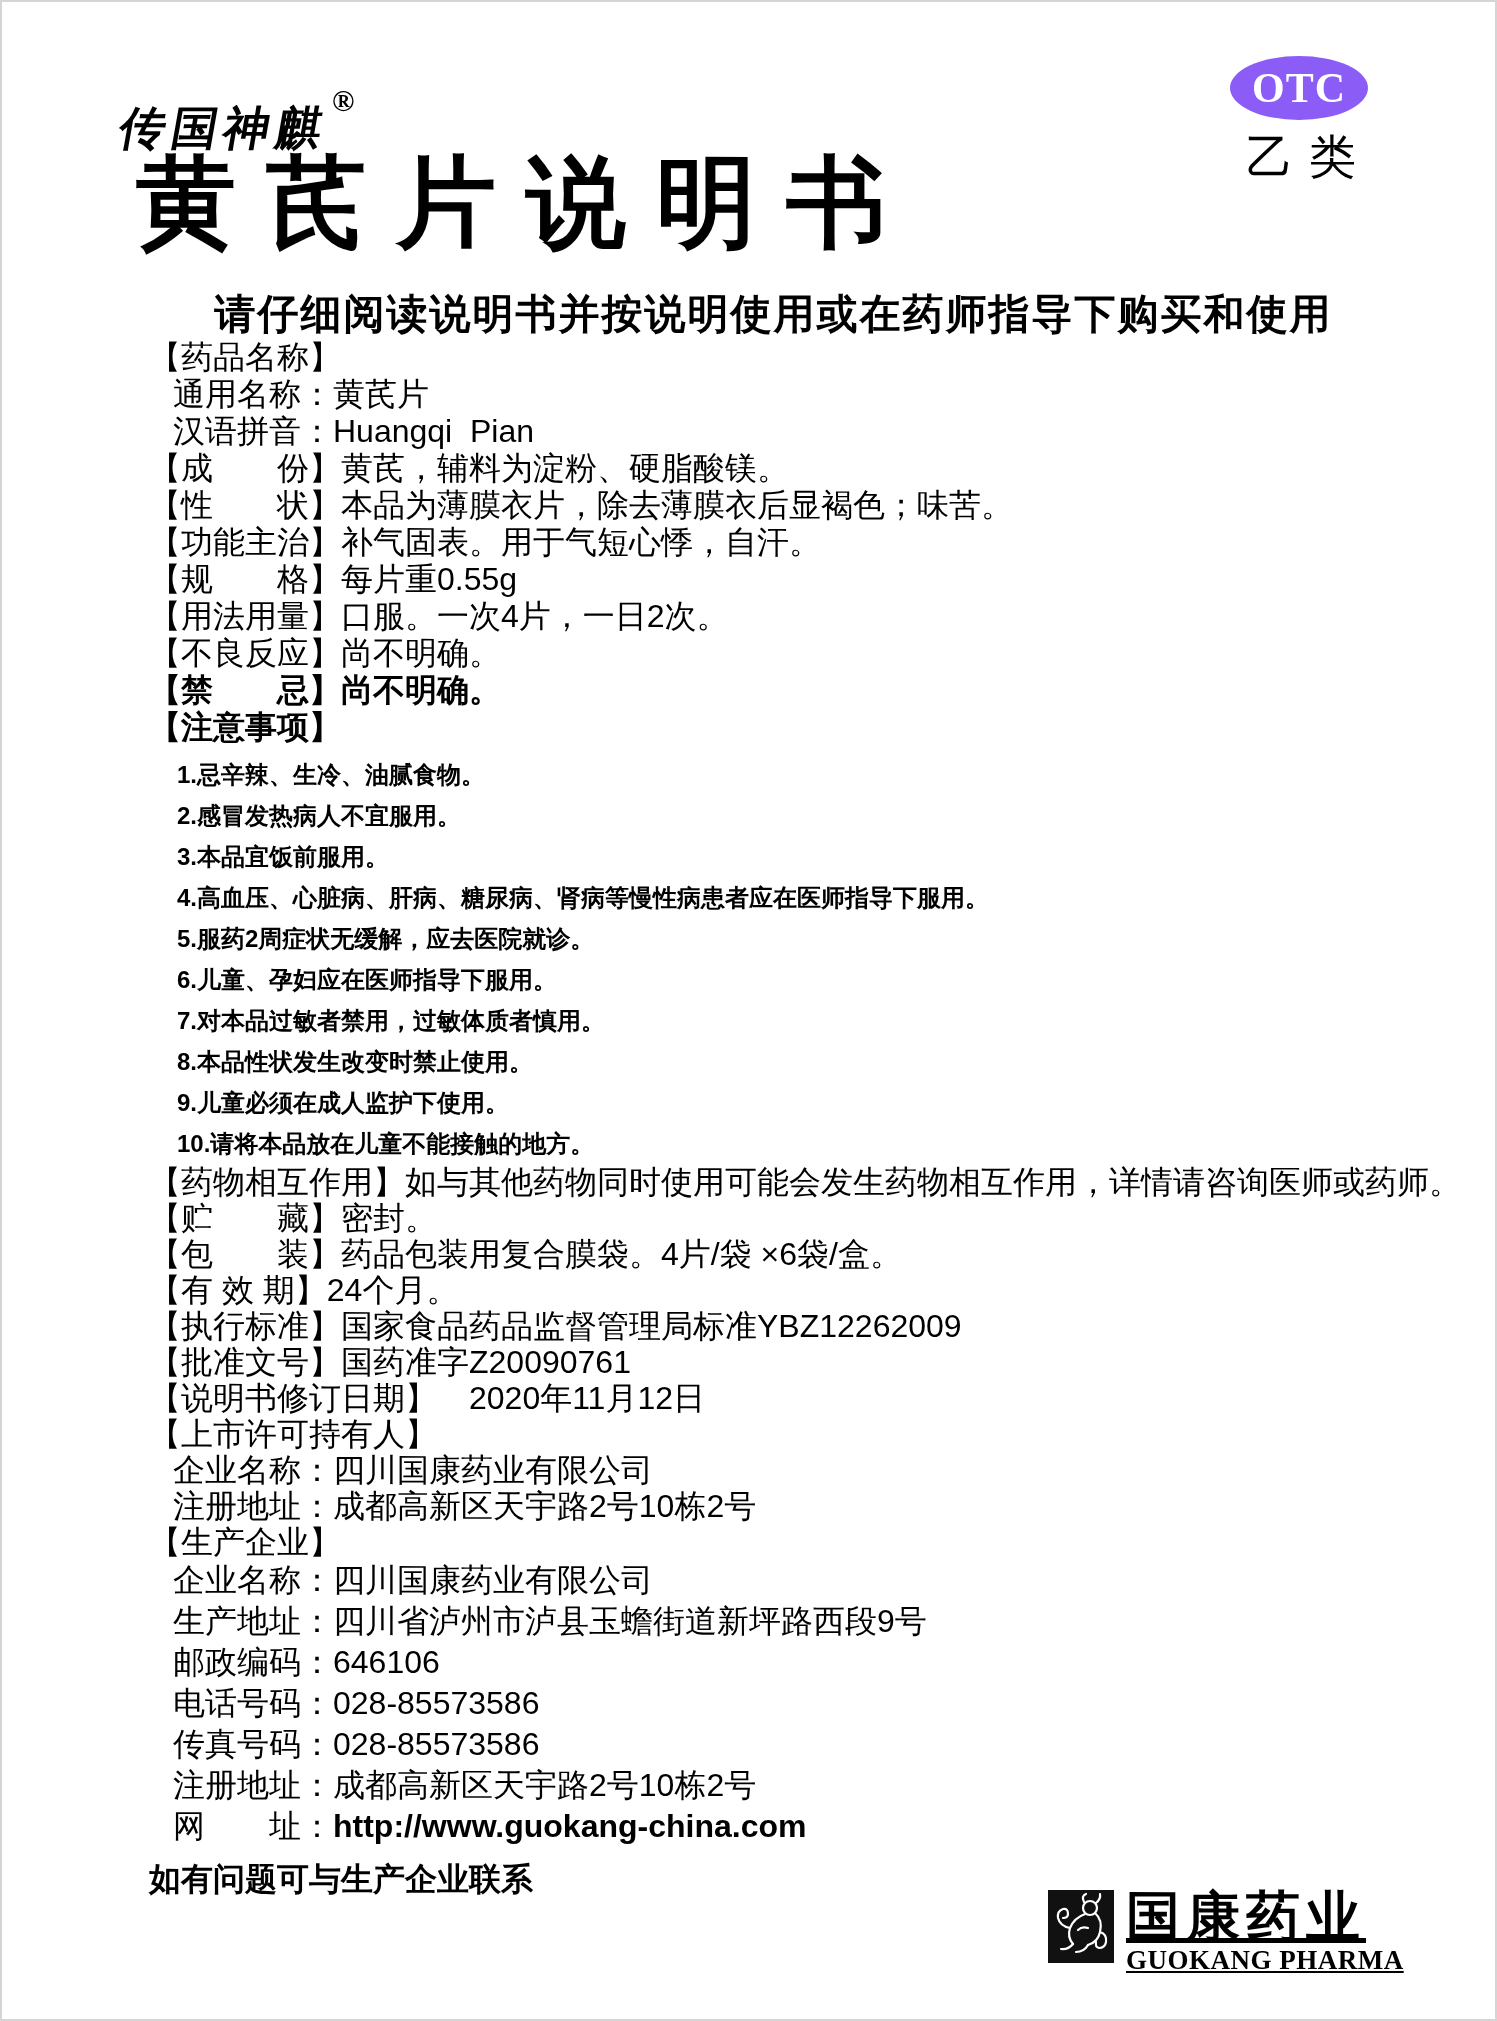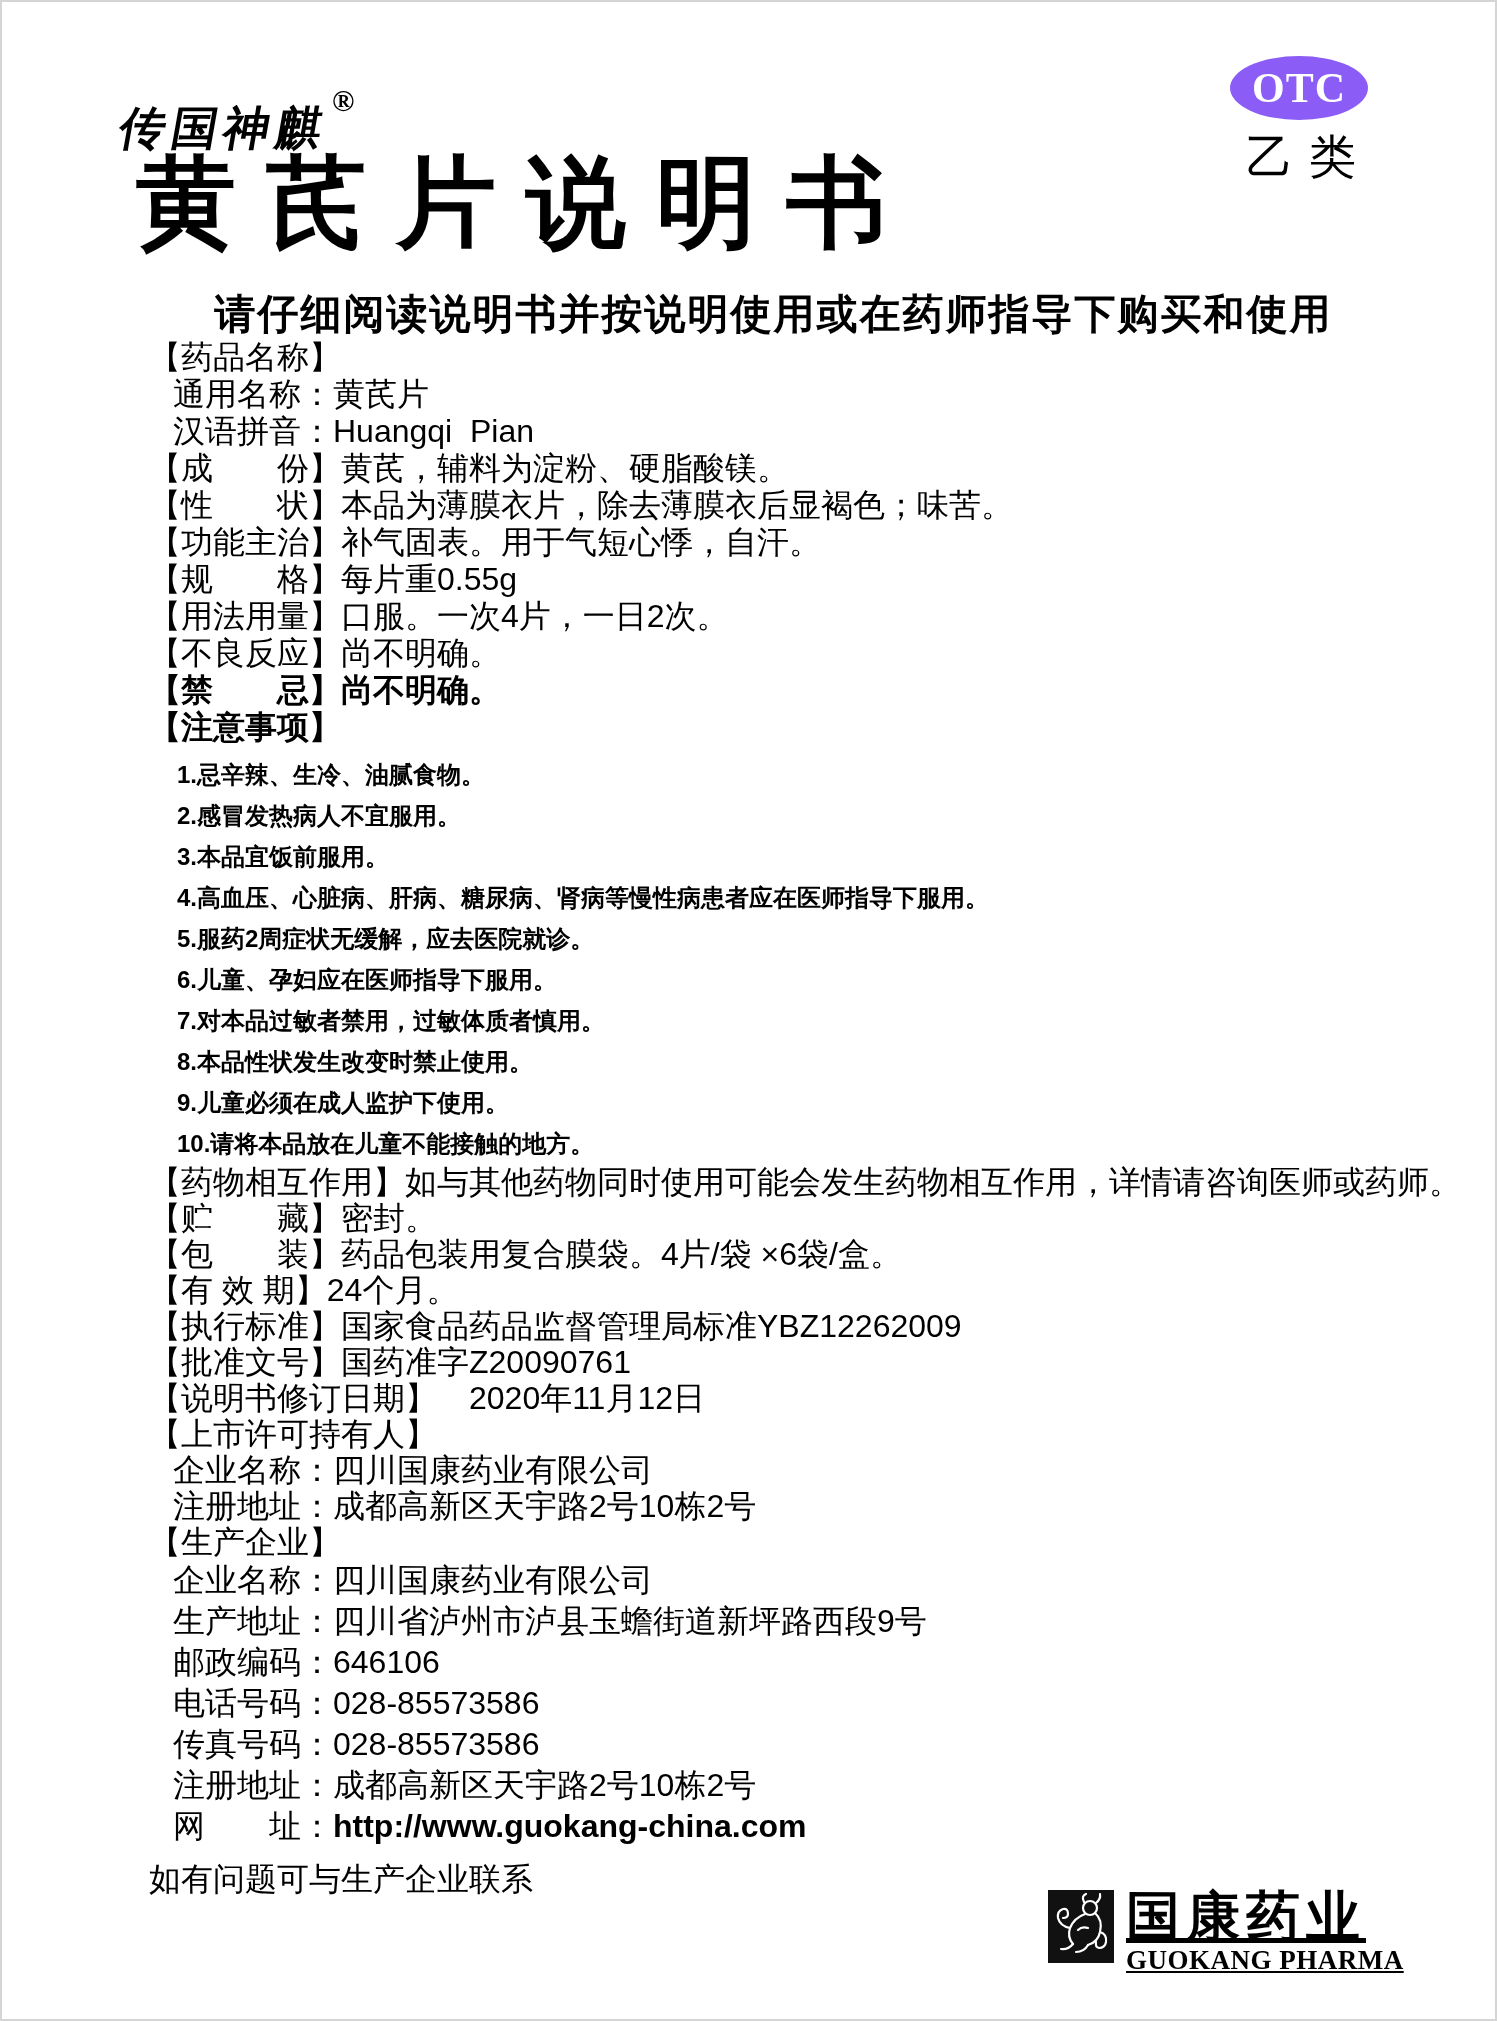--- a/index.html
+++ b/index.html
@@ -57,21 +57,21 @@
   }
   .items{margin-top:8px;}
   .ind{padding-left:24px;}
   .b{font-weight:bold;}
   .lbl,.val{white-space:pre-wrap;}
   .interaction{
     font-size:32px;line-height:36px;
     padding-left:256px;text-indent:-256px;
     width:1165px;
   }
-  .contact-note{margin-top:12px;font-size:32px;line-height:41px;font-weight:normal;}
+  .contact-note{margin-top:12px;font-size:32px;line-height:41px;font-weight:bold;}
   
   .logo{position:absolute;left:1046px;top:1888px;display:flex;align-items:flex-start;}
   .logo-mark{width:66px;height:73px;background:#111;flex:0 0 auto;}
   .logo-text{margin-left:12px;text-decoration:underline;}
   .logo-cn{
     font-family:"Liberation Serif", serif;font-weight:bold;
     font-size:54px;line-height:1.0;letter-spacing:6px;white-space:nowrap;
   }
   .logo-en{
     font-family:"Liberation Serif", serif;font-weight:bold;

